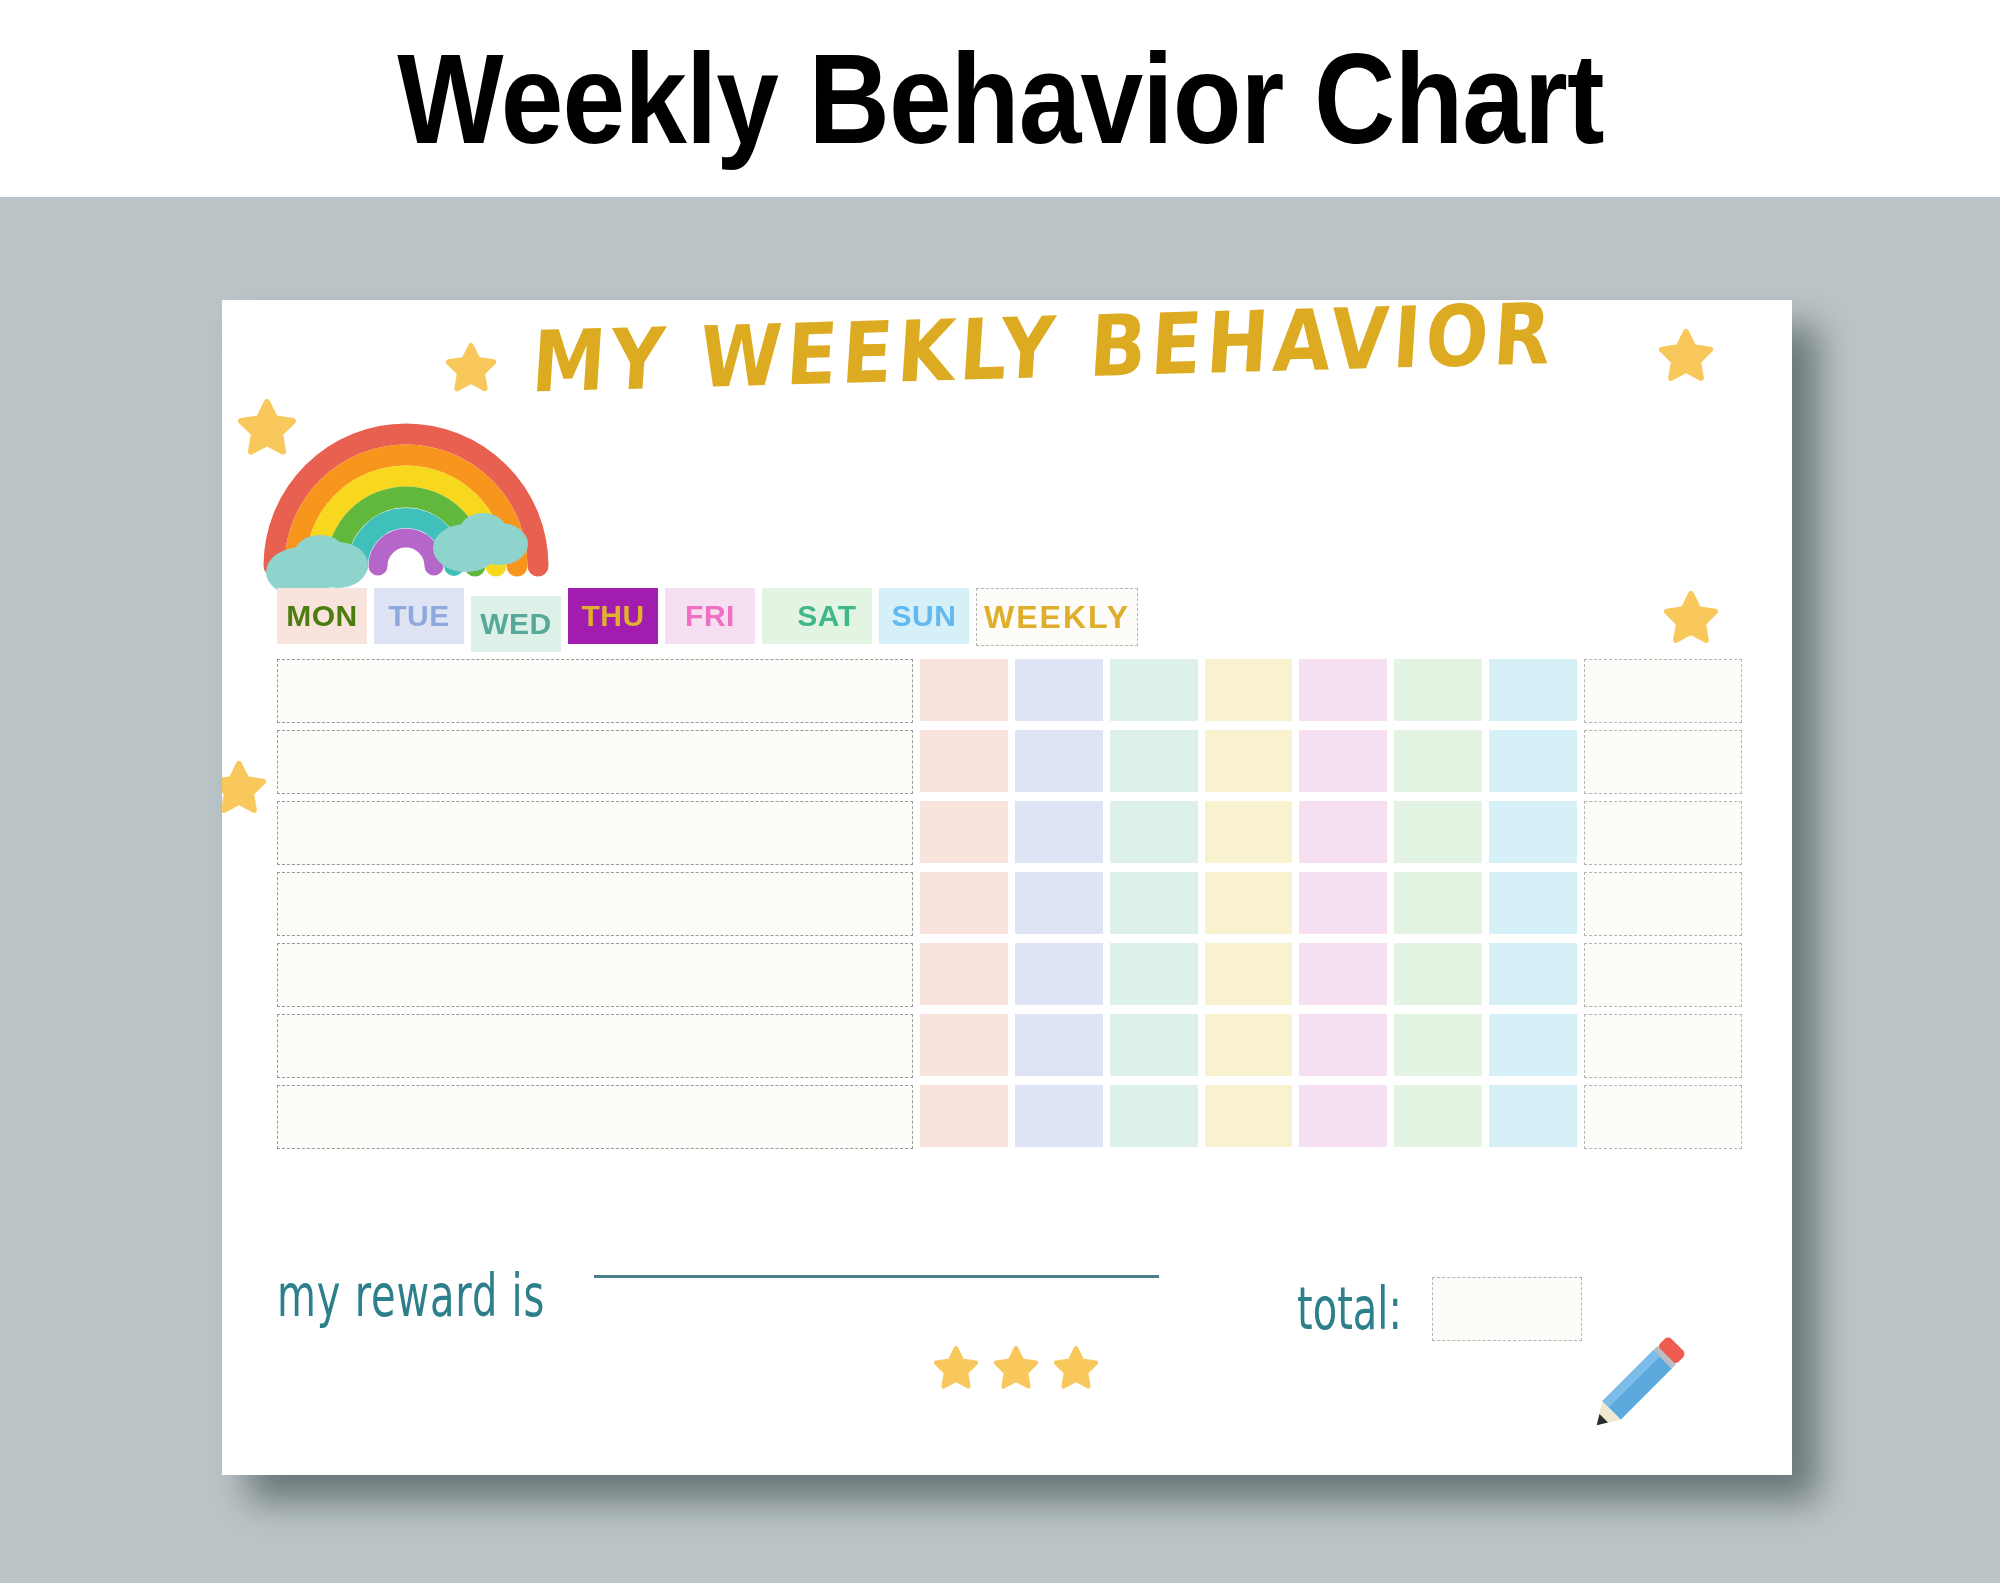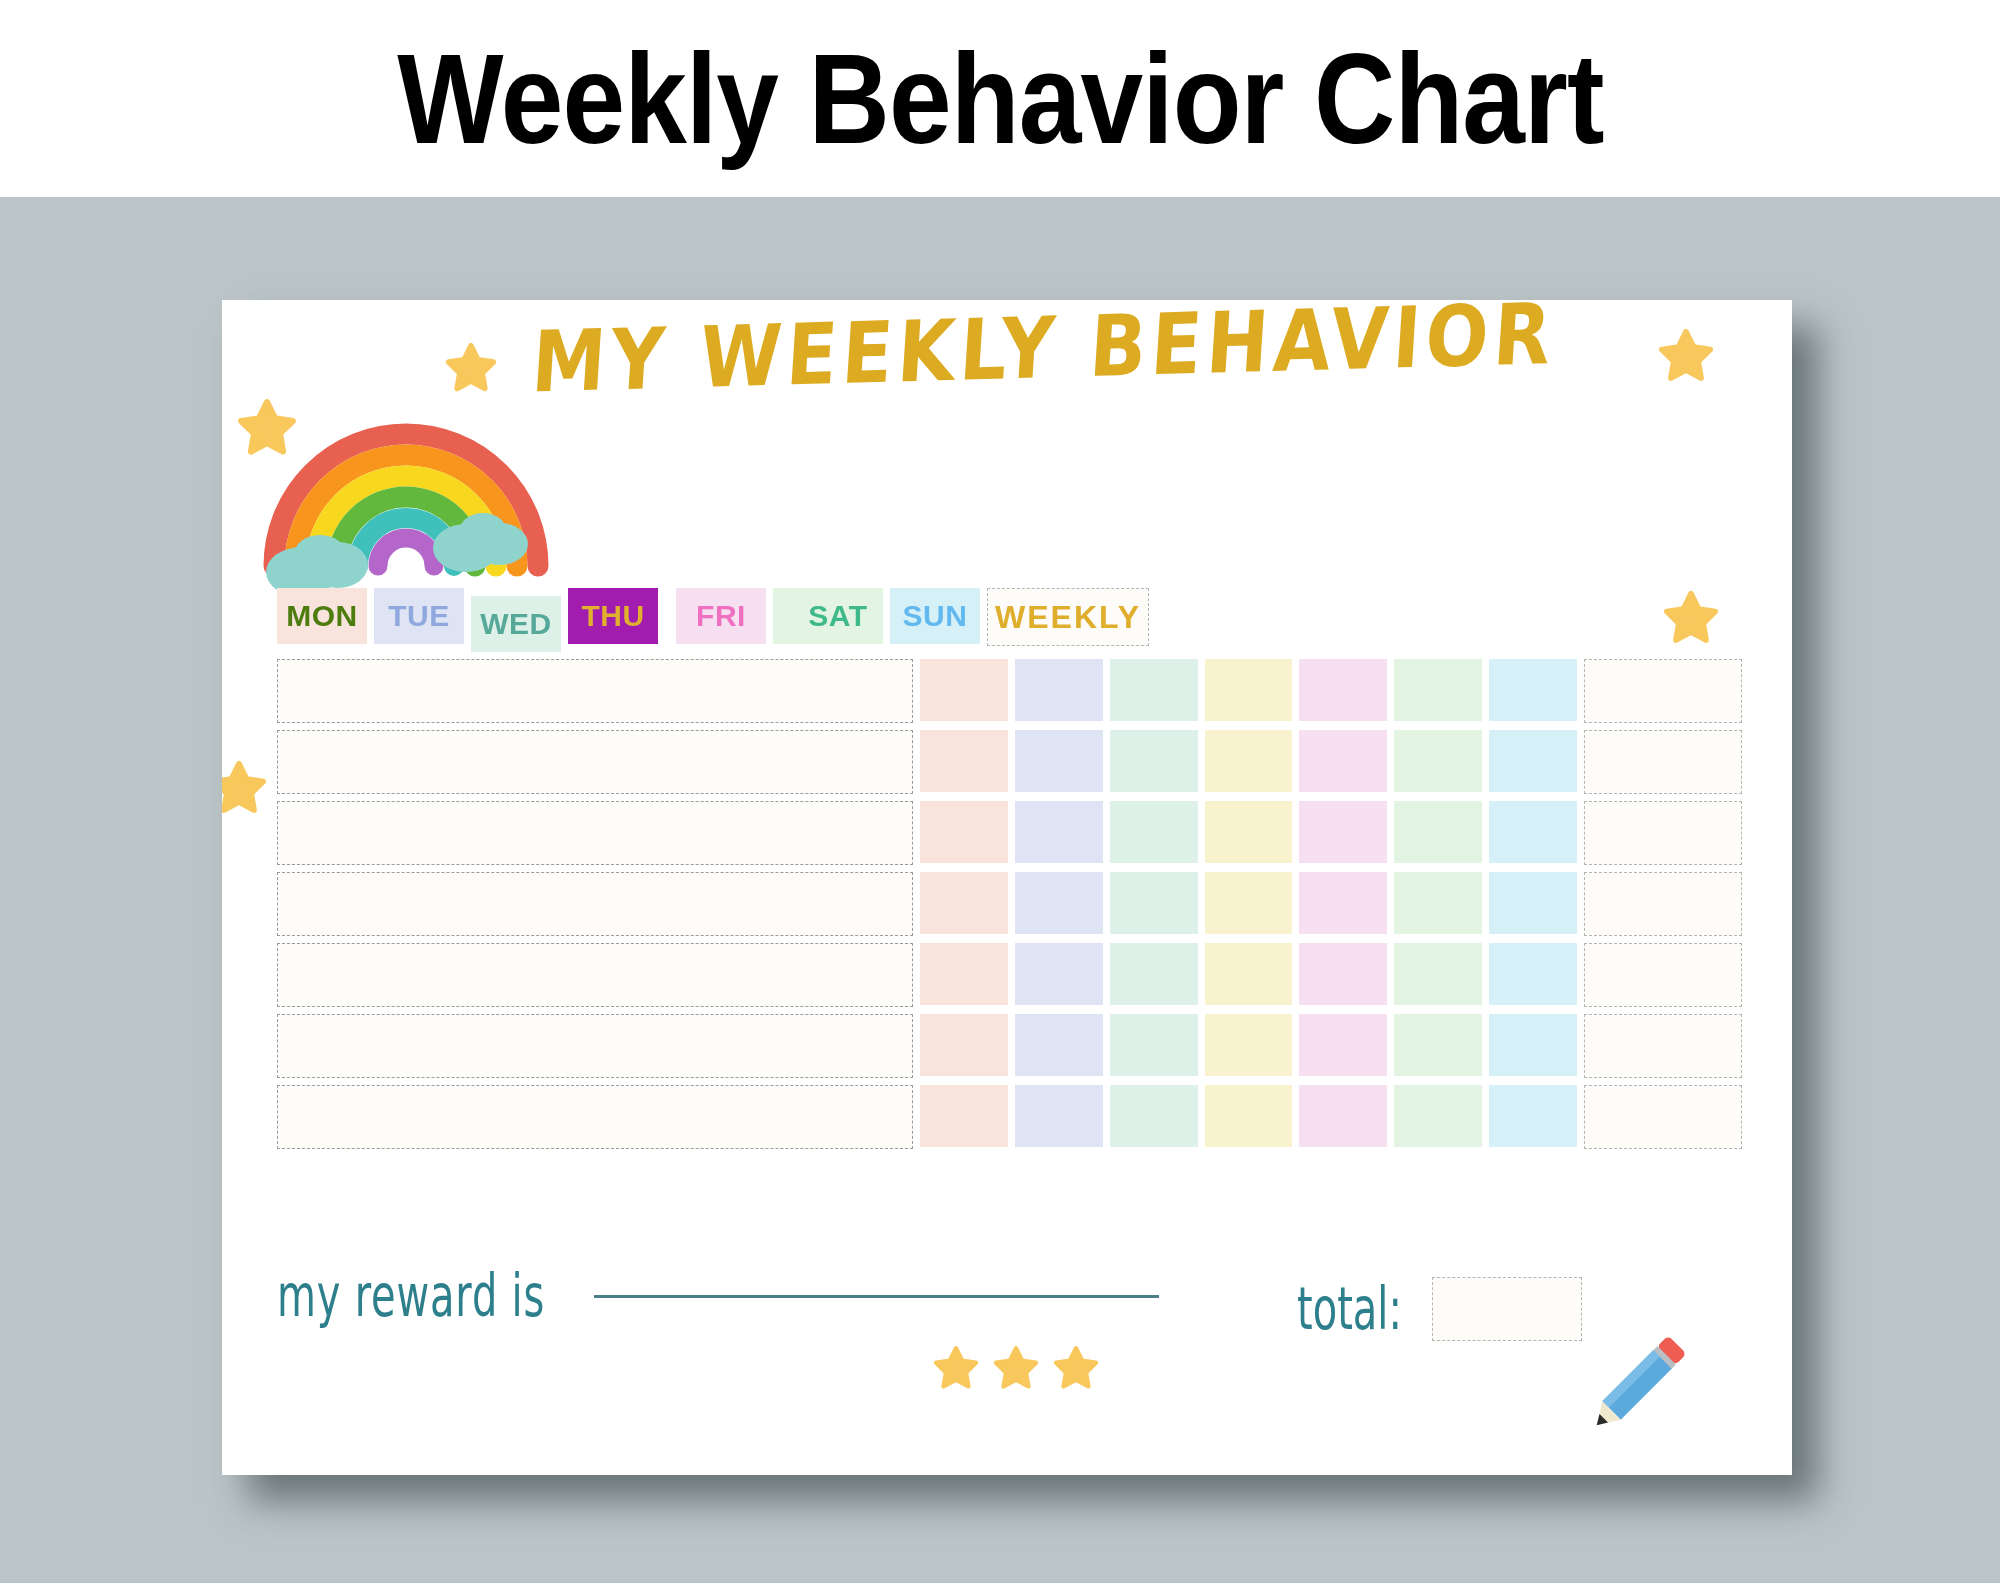--- a/index.html
+++ b/index.html
@@ -189,21 +189,21 @@
     left: 55px;
     top: 975px;
     width: 1465px;
     height: 120px;
   }
   .reward-row {
     position: absolute;
     left: 0;
     top: 0;
     display: flex;
-    align-items: center;
+    align-items: flex-start;
   }
   .reward-label {
     font-family: "DejaVu Sans", sans-serif;
     font-size: 50px;
     color: #2d7f8c;
     line-height: 1;
     transform: scaleX(0.80) scaleY(1.16);
     transform-origin: left bottom;
     white-space: nowrap;
     letter-spacing: 1px;
@@ -319,21 +319,21 @@
       </div>
       <div class="cell-day" style="background:#dee4f3;">
         <span class="day-label" style="color:#8fa8dd;">TUE</span>
       </div>
       <div class="cell-day" style="background:#ddf1e9;margin-top:8px;">
         <span class="day-label" style="color:#56a999;">WED</span>
       </div>
       <div class="cell-day" style="background:#a21caf;">
         <span class="day-label" style="color:#e0b02e;">THU</span>
       </div>
-      <div class="cell-day" style="background:#f5dff0;margin-left:11px;">
+      <div class="cell-day" style="background:#f5dff0;">
         <span class="day-label" style="color:#ef6fc0;">FRI</span>
       </div>
       <div class="cell-day" style="background:#e3f4e3;padding-left:20px;">
         <span class="day-label" style="color:#3fb98a;">SAT</span>
       </div>
       <div class="cell-day" style="background:#d5f0f7;">
         <span class="day-label" style="color:#61b9ef;">SUN</span>
       </div>
       <div class="cell-points">
         <span class="points-label">WEEKLY</span>

